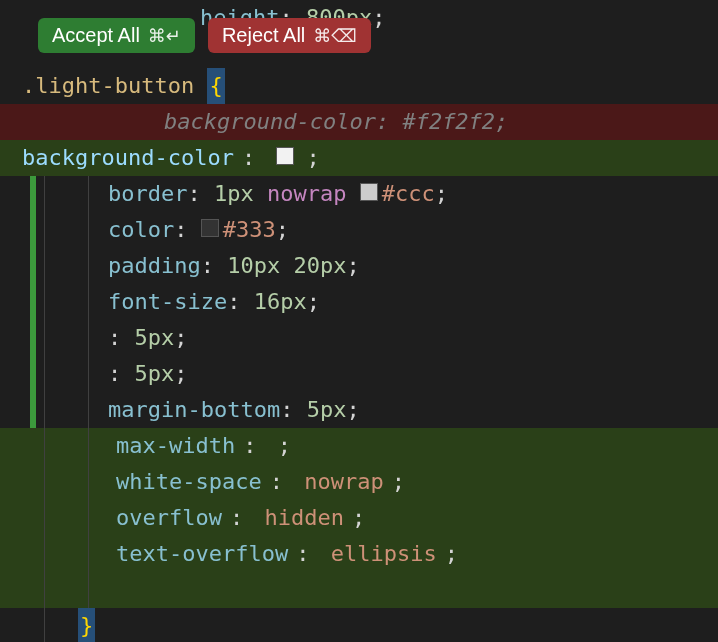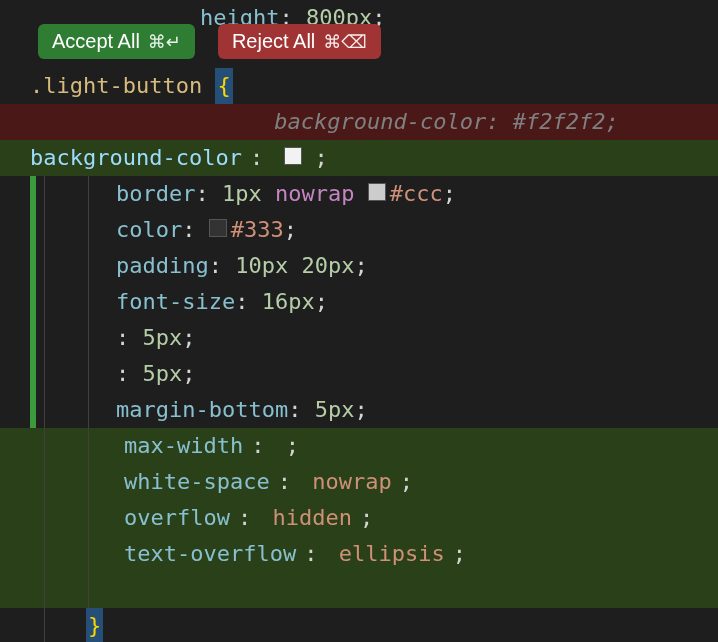--- a/index.html
+++ b/index.html
@@ -9,24 +9,24 @@
     font-size: 22px;
     width: 718px;
     height: 642px;
     overflow: hidden;
     position: relative;
     color: #d4d4d4;
     line-height: 36px;
   }
   .floating-buttons {
     position: absolute;
-    top: 24px;
+    top: 18px;
     left: 38px;
     display: flex;
-    gap: 23px;
+    gap: 13px;
     z-index: 10;
   }
   .btn {
     display: flex;
     align-items: center;
     gap: 8px;
     padding: 6px 14px;
     border-radius: 6px;
     font-family: -apple-system, BlinkMacSystemFont, "Segoe UI", sans-serif;
     font-size: 20px;
@@ -47,21 +47,21 @@
     top: 0;
     left: 0;
     right: 0;
     bottom: 0;
   }
   .line {
     display: flex;
     align-items: center;
     height: 36px;
     white-space: pre;
-    padding-left: 30px;
+    padding-left: 22px;
     position: relative;
   }
   .line-bg-red { background: #4b1818; }
   .line-bg-green { background: #2a4018; gap: 8px; }
   .gutter-marker {
     position: absolute;
     left: 30px;
     top: 0;
     bottom: 0;
     width: 6px;
@@ -102,21 +102,21 @@
   <div class="line" style="padding-left:200px;">
     <span class="tok-prop">height</span><span class="tok-punct">: </span><span class="tok-num">800px</span><span class="tok-punct">;</span>
   </div>
 
   <div style="height:32px;"></div>
 
   <div class="line">
     <span class="tok-sel">.light-button</span><span> </span><span class="tok-brace-y">{</span>
   </div>
 
-  <div class="line line-bg-red" style="padding-left:36px;justify-content:center;">
+  <div class="line line-bg-red" style="padding-left:25px;">
     <span style="width:86px;display:inline-block;"></span><span class="tok-comment-it">    background-color: #f2f2f2;</span>
   </div>
 
   <div class="line line-bg-green">
     <span class="tok-prop-light">background-color</span><span class="tok-punct">: </span><span class="color-swatch" style="background:#f2f2f2"></span><span class="tok-punct">;</span>
   </div>
 
   <div class="line">
     <div class="gutter-marker gutter-green"></div>
     <div class="indent-guide" style="left:44px;"></div>

